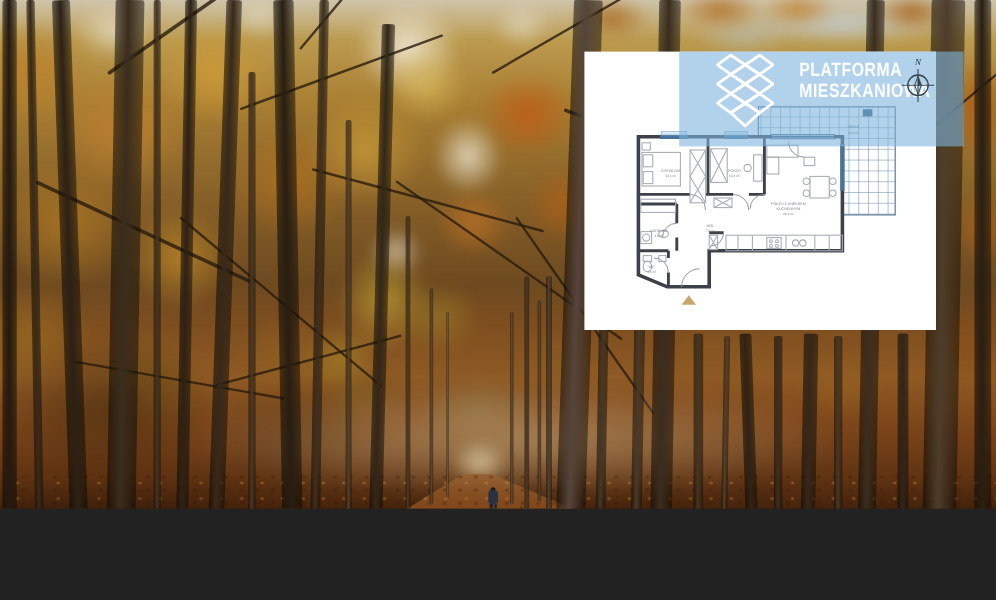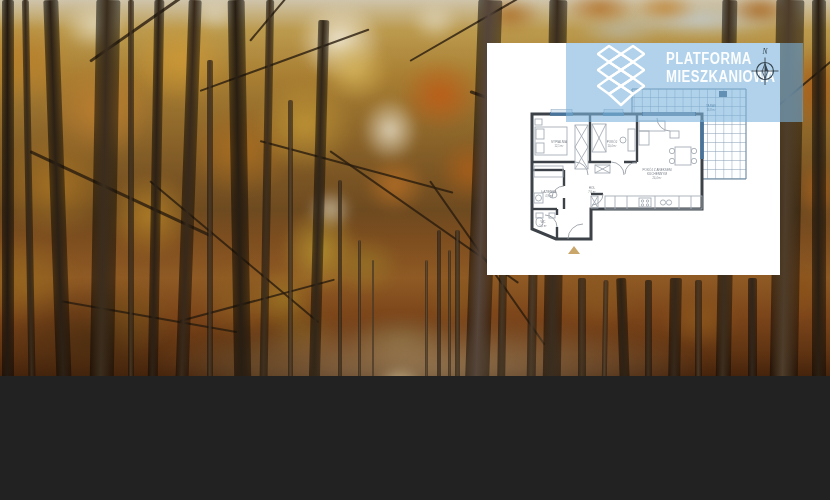--- a/index.html
+++ b/index.html
@@ -1,16 +1,16 @@
 <!DOCTYPE html>
 <html><head>
 <meta charset="utf-8">
 <style>
   html,body{margin:0;padding:0;background:#222;}
-  .stage{position:relative;width:830px;height:376px;overflow:hidden;
+  .stage{position:relative;width:830px;height:424px;overflow:hidden;
          font-family:"Liberation Sans",sans-serif;
          background:linear-gradient(180deg,#cfc4aa 0%,#bb9a4e 8%,#a97f33 20%,#8f682b 34%,
            #7c5624 46%,#6e4a20 56%,#7e4e1f 64%,#8f5a24 74%,#7c451a 84%,#5f3312 94%,#45230c 100%);}
   .stage *{box-sizing:border-box;}
   .abs{position:absolute;}
   .blob{position:absolute;border-radius:50%;filter:blur(5px);}
   .branch{position:absolute;height:2px;background:rgba(40,27,14,.8);transform-origin:left center;border-radius:2px;}
   .trunk{position:absolute;border-radius:2px;}
   .path-strip{position:absolute;left:0;top:0;width:830px;height:500px;
     clip-path:polygon(46.5% 79%,49.3% 79%,79% 100%,26% 100%);

